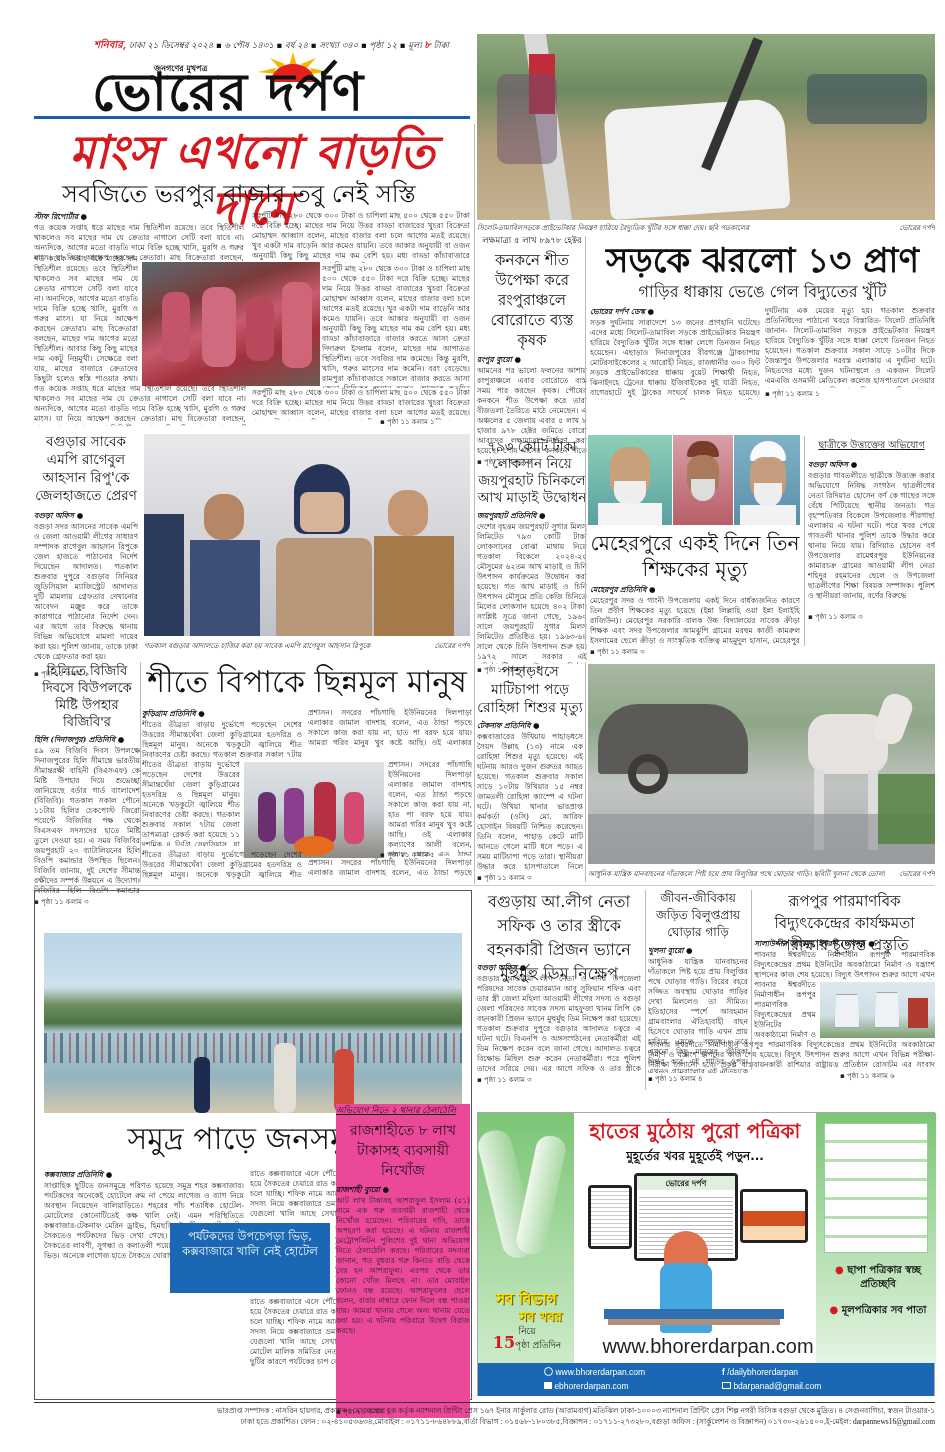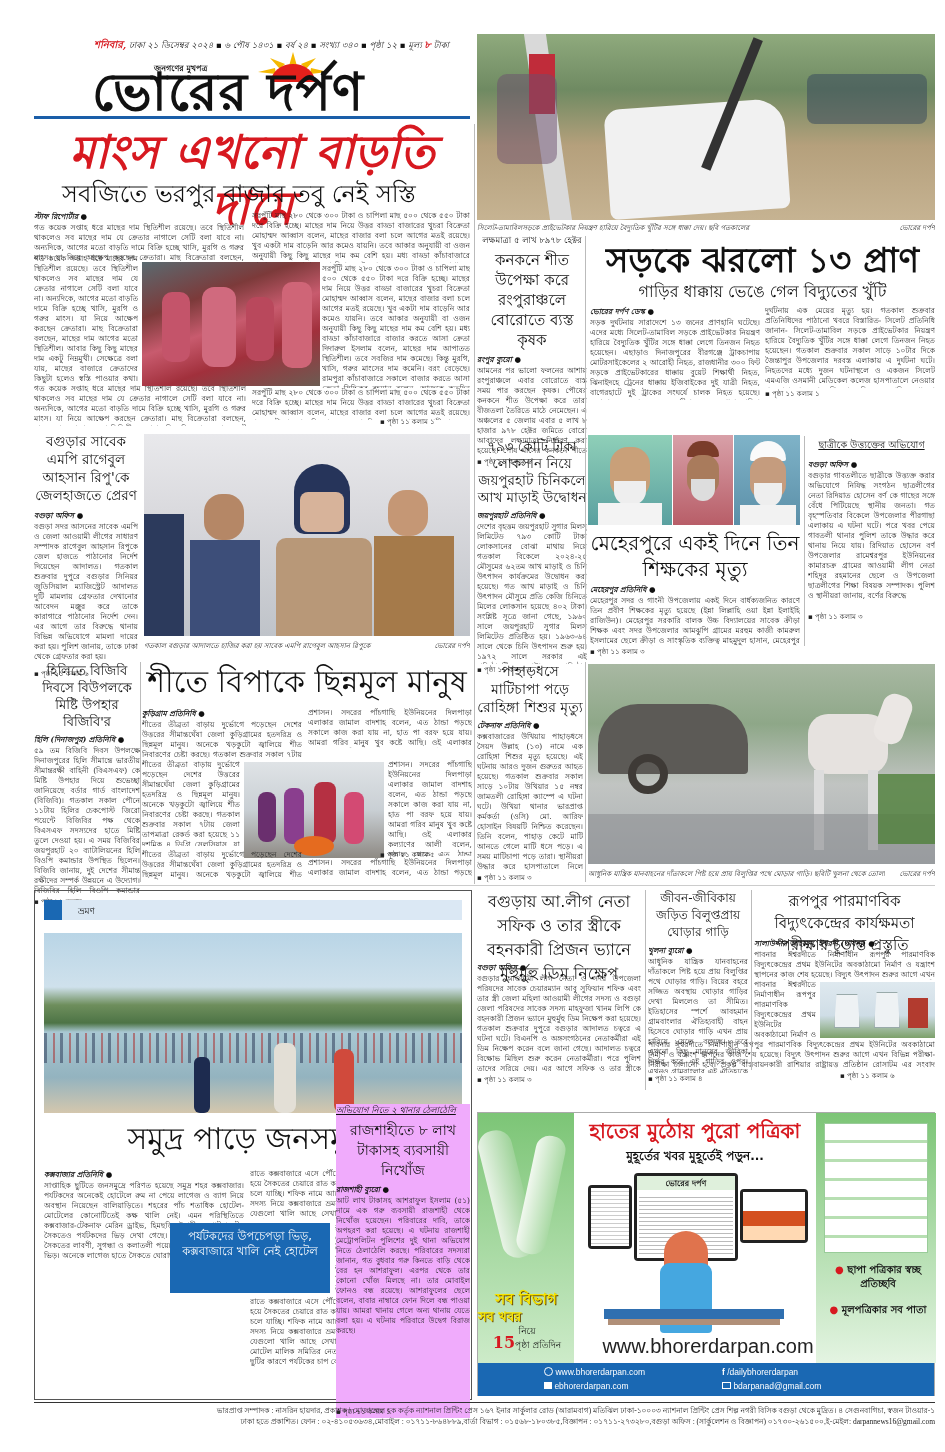--- a/index.html
+++ b/index.html
@@ -197,24 +197,20 @@
   <div style="position:absolute;left:290px;top:110px;width:57px;height:70px;background:#4f7f3a;opacity:.8;"></div>
 </div>
 <div class="abs caption" style="left:588px;top:868px;width:347px;">
   <span style="overflow:hidden;text-overflow:ellipsis;">আধুনিক যান্ত্রিক যানবাহনের দাঁতাকলে পিষ্ট হয়ে প্রায় বিলুপ্তির পথে ঘোড়ার গাড়ি। ছবিটি খুলনা থেকে তোলা</span>
   <span>ভোরের দর্পণ</span>
 </div>
 
 <div class="rule" style="left:34px;top:885px;width:901px;background:#ccc;"></div>
 
 <div class="abs" style="left:34px;top:890px;width:438px;height:510px;border:1px solid #555;">
-  <div style="position:absolute;left:9px;top:9px;width:418px;height:20px;background:#dbe8f4;">
-    <div style="position:absolute;left:0;top:0;width:18px;height:20px;background:#1a68b3;"></div>
-    <span style="position:absolute;left:34px;top:4px;font-size:9px;">ভ্রমণ</span>
-  </div>
   <div class="photo" style="left:9px;top:42px;width:418px;height:180px;background:linear-gradient(180deg,#b9d5e6 0%,#cfe1ec 30%,#6e8e5c 40%,#4d7446 50%,#a9c8d3 55%,#93b3bf 80%,#d4c7ad 100%);">
     <div style="position:absolute;left:0;top:100px;width:418px;height:30px;background:repeating-linear-gradient(90deg,#2f3d5a 0 3px,transparent 3px 9px,#a33 9px 11px,transparent 11px 16px);opacity:.55;"></div>
     <div style="position:absolute;left:230px;top:110px;width:22px;height:70px;background:#e3dfd6;border-radius:8px;"></div>
     <div style="position:absolute;left:290px;top:116px;width:20px;height:64px;background:#d04a3c;border-radius:8px;"></div>
     <div style="position:absolute;left:150px;top:124px;width:16px;height:56px;background:#1d2b4f;border-radius:6px;"></div>
   </div>
   <div class="hl" style="position:absolute;left:9px;top:228px;width:418px;font-size:30px;line-height:40px;">সমুদ্র পাড়ে জনসমুদ্র!</div>
   <div style="position:absolute;left:9px;top:278px;width:200px;">
     <span class="byline">কক্সবাজার প্রতিনিধি ●</span>
     <div class="body-text" style="height:220px;">সাপ্তাহিক ছুটিতে জনসমুদ্রে পরিণত হয়েছে সমুদ্র শহর কক্সবাজার। পর্যটকদের অনেকেই হোটেলে রুম না পেয়ে লাগেজ ও ব্যাগ নিয়ে অবস্থান নিয়েছেন বালিয়াড়িতে। শহরের পাঁচ শতাধিক হোটেল-মোটেলের কোনোটিতেই কক্ষ খালি নেই। এমন পরিস্থিতিতে কক্সবাজার-টেকনাফ মেরিন ড্রাইভ, হিমছড়ি, ইনানী ও পাটুয়ারটেক সৈকতেও পর্যটকদের ভিড় দেখা গেছে। শুক্রবার সকাল থেকেই সৈকতের লাবণী, সুগন্ধা ও কলাতলী পয়েন্টে পর্যটকদের উপচেপড়া ভিড়। অনেকে লাগেজ হাতে সৈকতে ঘোরাঘুরি করছেন।</div>
@@ -258,21 +254,21 @@
 <div class="abs cont" style="left:840px;top:1070px;width:95px;">▪ পৃষ্ঠা ১১ কলাম ৬</div>
 
 <div class="abs" style="left:334px;top:1090px;width:0;"></div>
 <div class="abs" style="left:0;top:0;width:0;"></div>
 
 <div class="abs" style="left:477px;top:1112px;width:458px;height:284px;border:1px solid #aaa;background:#fff;">
   <div style="position:absolute;left:0;top:0;width:96px;height:250px;background:linear-gradient(180deg,#7cc576,#cdebc9);">
     <div style="position:absolute;left:12px;top:16px;width:34px;height:130px;background:linear-gradient(90deg,#e8f3e6,#9fd39a);border-radius:16px;transform:rotate(-14deg);"></div>
     <div style="position:absolute;left:48px;top:22px;width:30px;height:120px;background:linear-gradient(90deg,#f1f8ef,#a9d9a4);border-radius:14px;transform:rotate(12deg);"></div>
     <div style="position:absolute;left:0;top:174px;width:96px;text-align:center;font-size:15px;font-weight:bold;color:#f7e400;text-shadow:1px 1px 0 #6a4a00;font-family:'DejaVu Sans',sans-serif;">সব বিভাগ</div>
-    <div style="position:absolute;left:0;top:194px;width:116px;text-align:left;font-size:13px;font-weight:bold;color:#f7e400;text-shadow:1px 1px 0 #6a4a00;font-family:'DejaVu Sans',sans-serif;">সব খবর</div>
+    <div style="position:absolute;left:0;top:194px;width:84px;text-align:right;font-size:13px;font-weight:bold;color:#f7e400;text-shadow:1px 1px 0 #6a4a00;font-family:'DejaVu Sans',sans-serif;">সব খবর</div>
   </div>
   <div style="position:absolute;left:6px;top:212px;width:86px;text-align:center;font-size:9px;line-height:12px;">
     <div>নিয়ে</div>
     <div><span style="color:#d71920;font-size:16px;font-weight:bold;">15</span><span>পৃষ্ঠা প্রতিদিন</span></div>
   </div>
   <div class="hl" style="position:absolute;left:96px;top:6px;width:242px;font-size:20px;font-weight:bold;color:#d71920;">হাতের মুঠোয় পুরো পত্রিকা</div>
   <div class="hl" style="position:absolute;left:96px;top:36px;width:242px;font-size:12px;font-weight:bold;">মুহূর্তের খবর মুহূর্তেই পড়ুন...</div>
   <div style="position:absolute;left:110px;top:72px;width:44px;height:64px;background:#222;border-radius:4px;padding:3px;">
     <div style="width:100%;height:100%;background:repeating-linear-gradient(180deg,#fff 0 3px,#ccc 3px 4px);"></div>
   </div>
@@ -314,21 +310,21 @@
       <span style="display:inline-block;width:8px;height:7px;background:#fff;vertical-align:0;"></span>
       <span>ebhorerdarpan.com</span>
     </div>
     <div style="position:absolute;left:244px;top:18px;white-space:nowrap;">
       <span style="display:inline-block;width:9px;height:7px;border:1px solid #fff;vertical-align:0;"></span>
       <span>bdarpanad@gmail.com</span>
     </div>
   </div>
 </div>
 
-<div class="abs" style="left:336px;top:1104px;width:134px;background:#f0abfc;">
+<div class="abs" style="left:336px;top:1104px;width:134px;background:#ec4899;">
   <div style="font-size:8.5px;text-decoration:underline;font-style:italic;">অভিযোগ নিতে ২ থানার ঠেলাঠেলি</div>
   <div class="hl" style="font-size:14px;line-height:20px;margin-top:2px;">রাজশাহীতে ৮ লাখ টাকাসহ ব্যবসায়ী নিখোঁজ</div>
   <span class="byline" style="margin-top:4px;">রাজশাহী ব্যুরো ●</span>
   <div class="body-text" style="height:210px;">আট লাখ টাকাসহ আশরাফুল ইসলাম (৫১) নামে এক গরু ব্যবসায়ী রাজশাহী থেকে নিখোঁজ হয়েছেন। পরিবারের দাবি, তাকে অপহরণ করা হয়েছে। এ ঘটনায় রাজশাহী মেট্রোপলিটন পুলিশের দুই থানা অভিযোগ নিতে ঠেলাঠেলি করছে। পরিবারের সদস্যরা জানান, গত বুধবার গরু কিনতে বাড়ি থেকে বের হন আশরাফুল। এরপর থেকে তার কোনো খোঁজ মিলছে না। তার মোবাইল ফোনও বন্ধ রয়েছে। আশরাফুলের ছেলে বলেন, বাবার নাম্বারে ফোন দিলে বন্ধ পাওয়া যায়। আমরা থানায় গেলে অন্য থানায় যেতে বলা হয়। এ ঘটনায় পরিবারে উদ্বেগ বিরাজ করছে।</div>
   <span class="cont">▪ পৃষ্ঠা ১১ কলাম ১</span>
 </div>
 
 <div class="rule" style="left:34px;top:1402px;width:901px;"></div>
 <div class="abs" style="left:34px;top:1405px;width:901px;font-size:7.5px;line-height:11px;text-align:right;color:#222;font-family:Liberation Serif, serif;">
   <div style="white-space:nowrap;overflow:hidden;">ভারপ্রাপ্ত সম্পাদক : নাসরিন হায়দার, প্রকাশক : মোজাম্মেল হক কর্তৃক ন্যাশনাল প্রিন্টিং প্রেস ১৬৭ ইনার সার্কুলার রোড (আরামবাগ) মতিঝিল ঢাকা-১০০০৩ ন্যাশনাল প্রিন্টিং প্রেস শিল্প নগরী বিসিক বগুড়া থেকে মুদ্রিত। ৪ সেগুনবাগিচা, স্বজন টাওয়ার-১</div>

